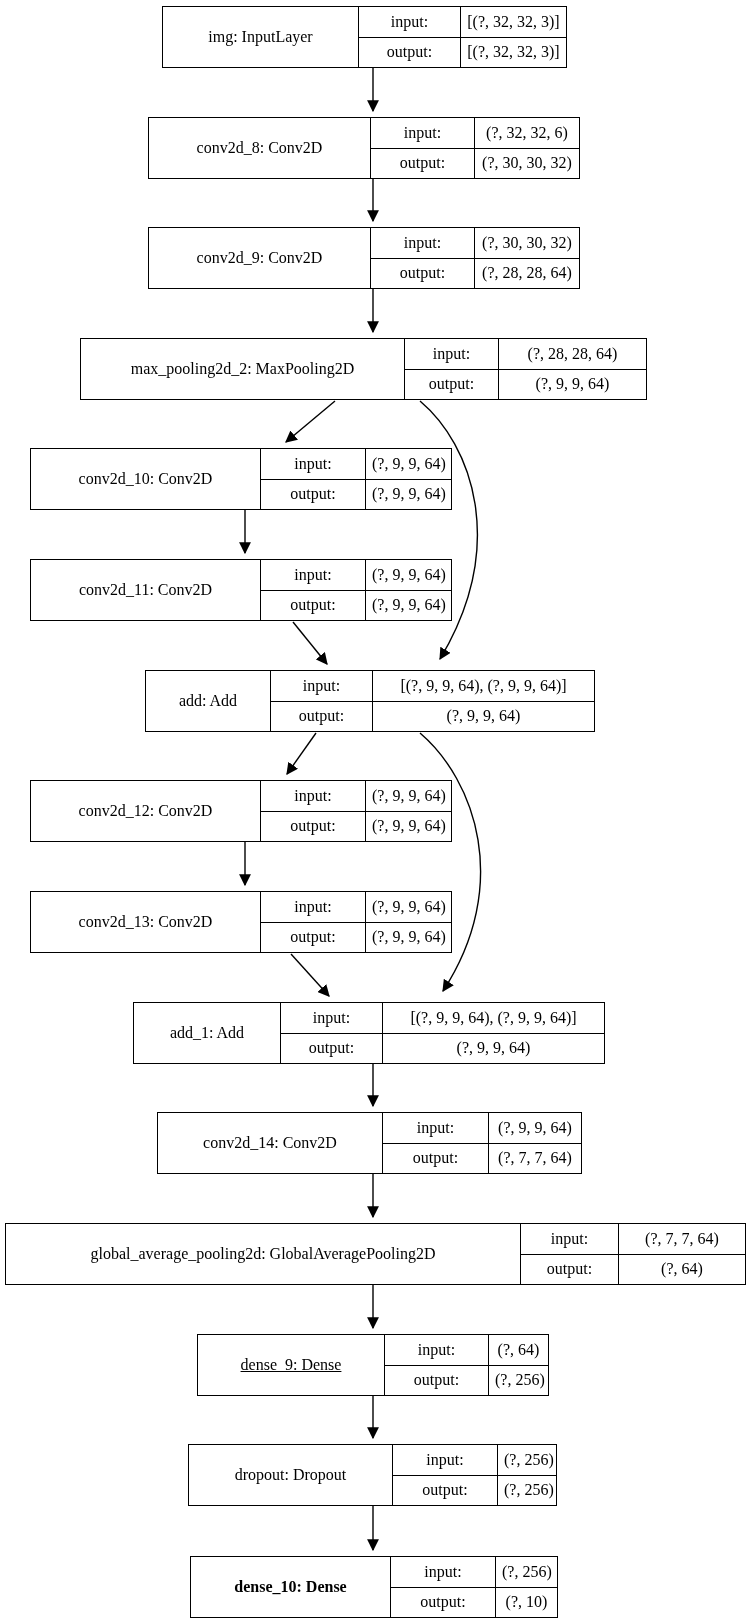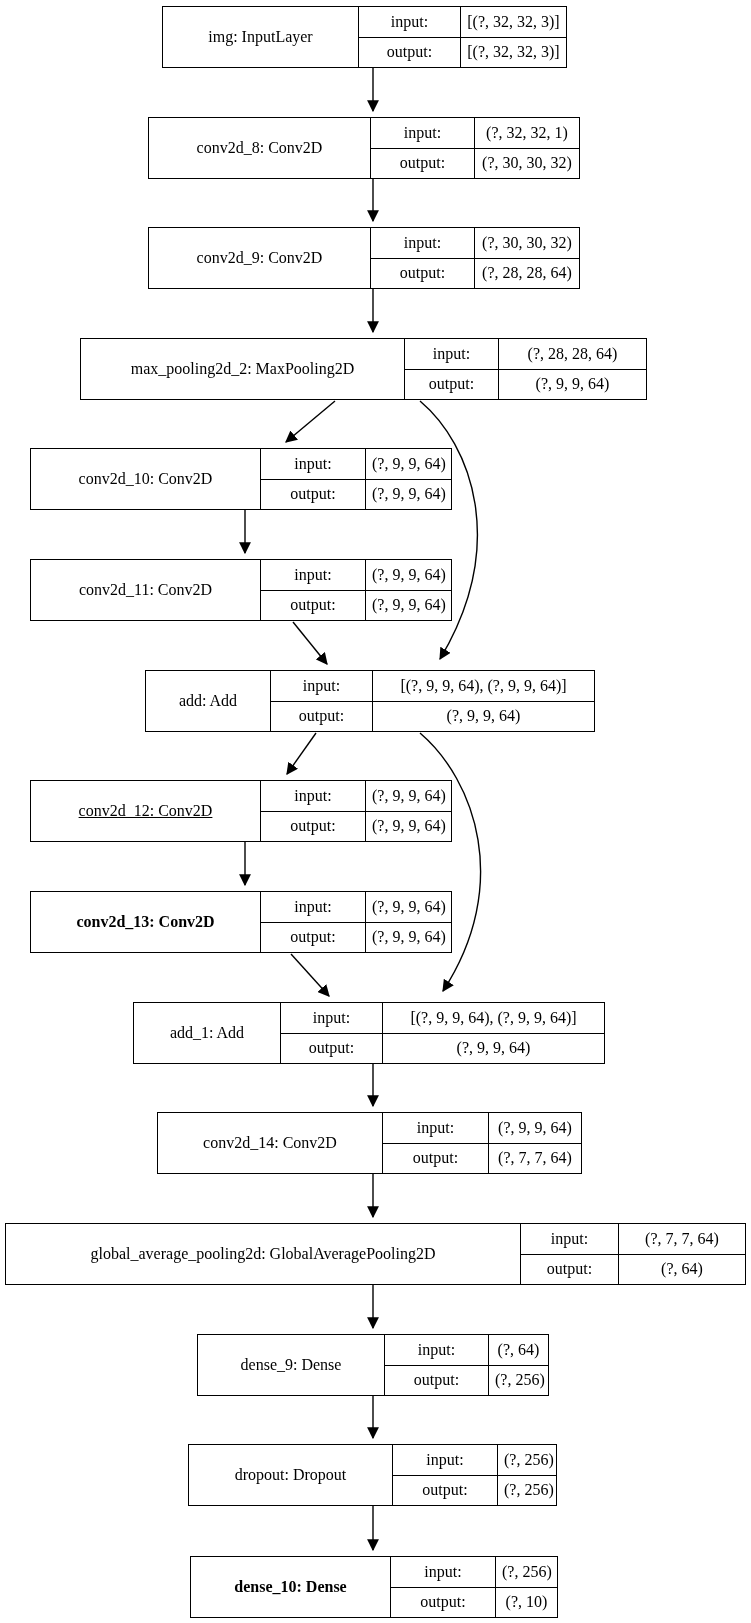--- a/index.html
+++ b/index.html
@@ -71,21 +71,21 @@
       <td class="val">[(?, 32, 32, 3)]</td>
     </tr>
   </tbody>
     </table>
 
   <table class="node" style="left:148px;top:117px;width:432px;">
     <tbody>
         <tr>
       <td class="name" rowspan="2" style="width:205px;">conv2d_8: Conv2D</td>
       <td class="key" style="width:91px;">input:</td>
-      <td class="val">(?, 32, 32, 1)</td>
+      <td class="val">(?, 32, 32, 6)</td>
     </tr>
     <tr>
       <td class="key">output:</td>
       <td class="val">(?, 30, 30, 32)</td>
     </tr>
   </tbody>
     </table>
 
   <table class="node" style="left:148px;top:227px;width:432px;">
     <tbody>
@@ -153,35 +153,35 @@
     <tr>
       <td class="key">output:</td>
       <td class="val">(?, 9, 9, 64)</td>
     </tr>
   </tbody>
     </table>
 
   <table class="node" style="left:30px;top:780px;width:422px;">
     <tbody>
         <tr>
-      <td class="name" rowspan="2" style="width:213px;text-decoration:underline;">conv2d_12: Conv2D</td>
+      <td class="name" rowspan="2" style="width:213px;">conv2d_12: Conv2D</td>
       <td class="key" style="width:92px;">input:</td>
       <td class="val">(?, 9, 9, 64)</td>
     </tr>
     <tr>
       <td class="key">output:</td>
       <td class="val">(?, 9, 9, 64)</td>
     </tr>
   </tbody>
     </table>
 
   <table class="node" style="left:30px;top:891px;width:422px;">
     <tbody>
         <tr>
-      <td class="name" rowspan="2" style="width:213px;font-weight:bold;">conv2d_13: Conv2D</td>
+      <td class="name" rowspan="2" style="width:213px;">conv2d_13: Conv2D</td>
       <td class="key" style="width:92px;">input:</td>
       <td class="val">(?, 9, 9, 64)</td>
     </tr>
     <tr>
       <td class="key">output:</td>
       <td class="val">(?, 9, 9, 64)</td>
     </tr>
   </tbody>
     </table>
 
@@ -223,21 +223,21 @@
     <tr>
       <td class="key">output:</td>
       <td class="val">(?, 64)</td>
     </tr>
   </tbody>
     </table>
 
   <table class="node" style="left:197px;top:1334px;width:352px;">
     <tbody>
         <tr>
-      <td class="name" rowspan="2" style="width:170px;">dense_9: Dense</td>
+      <td class="name" rowspan="2" style="width:170px;text-decoration:underline;">dense_9: Dense</td>
       <td class="key" style="width:91px;">input:</td>
       <td class="val">(?, 64)</td>
     </tr>
     <tr>
       <td class="key">output:</td>
       <td class="val">(?, 256)</td>
     </tr>
   </tbody>
     </table>
 

